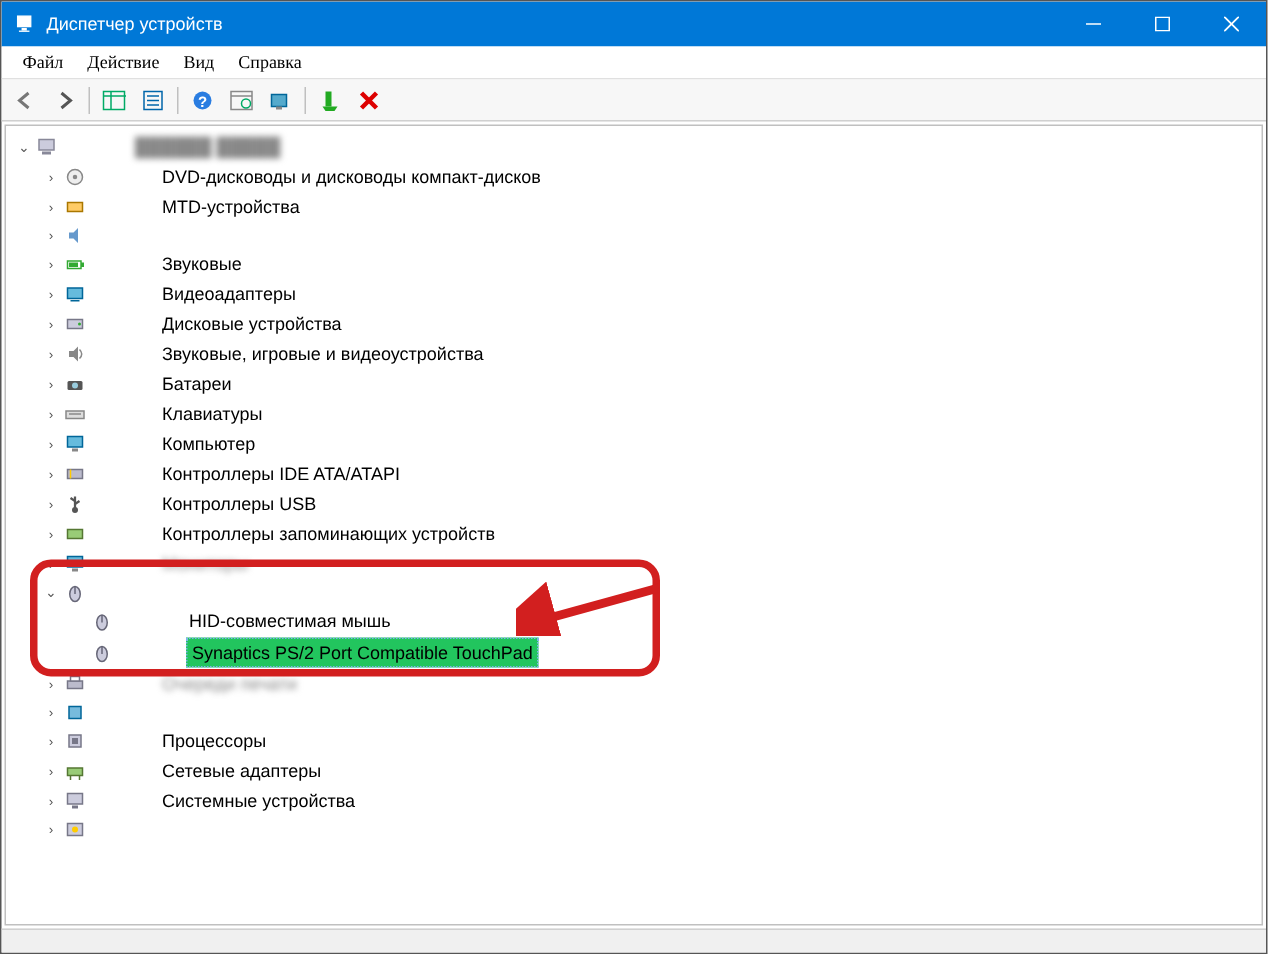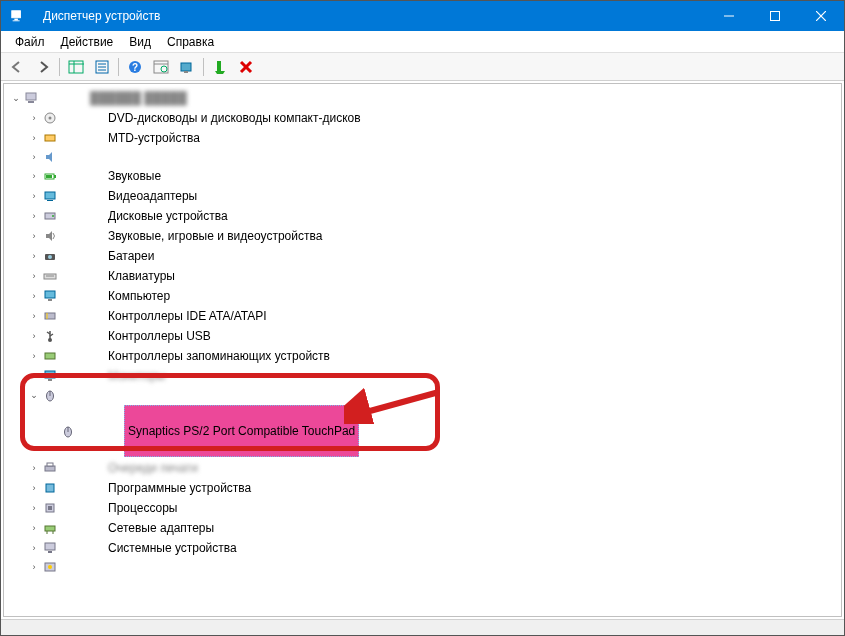--- a/index.html
+++ b/index.html
@@ -19,35 +19,36 @@
     color: #fff;
     height: 30px;
     display: flex;
     align-items: center;
     padding-left: 8px;
   }
   .titlebar .title-icon {
     width: 16px; height: 16px; margin-right: 6px;
     display: inline-flex; align-items: center; justify-content: center;
   }
-  .titlebar .title-text { font-size: 12px; margin-left: 12px; }
+  .titlebar .title-text { font-size: 12px; }
   .window-controls { margin-left: auto; display: flex; }
   .window-controls .ctrl {
     width: 46px; height: 30px; display: flex; align-items: center; justify-content: center;
     color: #fff; font-size: 12px;
   }
 
   
   .menubar {
     height: 22px;
     display: flex;
     align-items: center;
     padding: 0 6px;
     background: #fff;
     border-bottom: 1px solid #e0e0e0;
+    font-family: Liberation Serif, serif;
   }
   .menubar .menu-item {
     padding: 2px 8px;
     cursor: default;
   }
 
   
   .toolbar {
     height: 28px;
     display: flex;
@@ -94,23 +95,23 @@
     cursor: default;
   }
   .expander.blank { visibility: hidden; }
   .node-icon {
     width: 16px; height: 16px; display: inline-flex;
     align-items: center; justify-content: center;
     font-size: 12px;
   }
   .node-label { padding: 0 2px; margin-left: 46px; }
   .node-label.selected {
-    background: #ec4899;
+    background: #22c55e;
     border: 1px dotted #7eb4ea;
-    padding: 16px 3px;
+    padding: 0 3px;
   }
   .blurred {
     filter: blur(2px);
     color: #888;
   }
 
   
   .highlight {
     position: absolute;
     border: 5px solid #d21f1f;
@@ -419,20 +420,32 @@
           <ul>
             <li>
                 <div class="node">
                   <span class="expander blank">›</span>
                   <span class="node-icon">
                     <svg width="14" height="14">
                       <ellipse cx="7" cy="8" rx="3.5" ry="5" fill="#ccd" stroke="#667"></ellipse>
                       <line x1="7" y1="3" x2="7" y2="8" stroke="#667"></line>
                     </svg>
                   </span>
+                  <span class="node-label">HID-совместимая мышь</span>
+                </div>
+              </li>
+            <li>
+                <div class="node">
+                  <span class="expander blank">›</span>
+                  <span class="node-icon">
+                    <svg width="14" height="14">
+                      <ellipse cx="7" cy="8" rx="3.5" ry="5" fill="#ccd" stroke="#667"></ellipse>
+                      <line x1="7" y1="3" x2="7" y2="8" stroke="#667"></line>
+                    </svg>
+                  </span>
                   <span class="node-label selected">Synaptics PS/2 Port Compatible TouchPad</span>
                 </div>
               </li>
           </ul>
         </li>
         <li>
             <div class="node">
               <span class="expander">›</span>
               <span class="node-icon">
                 <svg width="14" height="14">
@@ -444,21 +457,20 @@
             </div>
           </li>
         <li>
             <div class="node">
               <span class="expander">›</span>
               <span class="node-icon">
                 <svg width="14" height="14">
                   <rect x="3" y="3" width="8" height="8" fill="#7bd" stroke="#069"></rect>
                 </svg>
               </span>
-              <span class="node-label">Программные устройства</span>
             </div>
           </li>
         <li>
             <div class="node">
               <span class="expander">›</span>
               <span class="node-icon">
                 <svg width="14" height="14">
                   <rect x="3" y="3" width="8" height="8" fill="#ccd" stroke="#778"></rect>
                   <rect x="5" y="5" width="4" height="4" fill="#778"></rect>
                 </svg>

